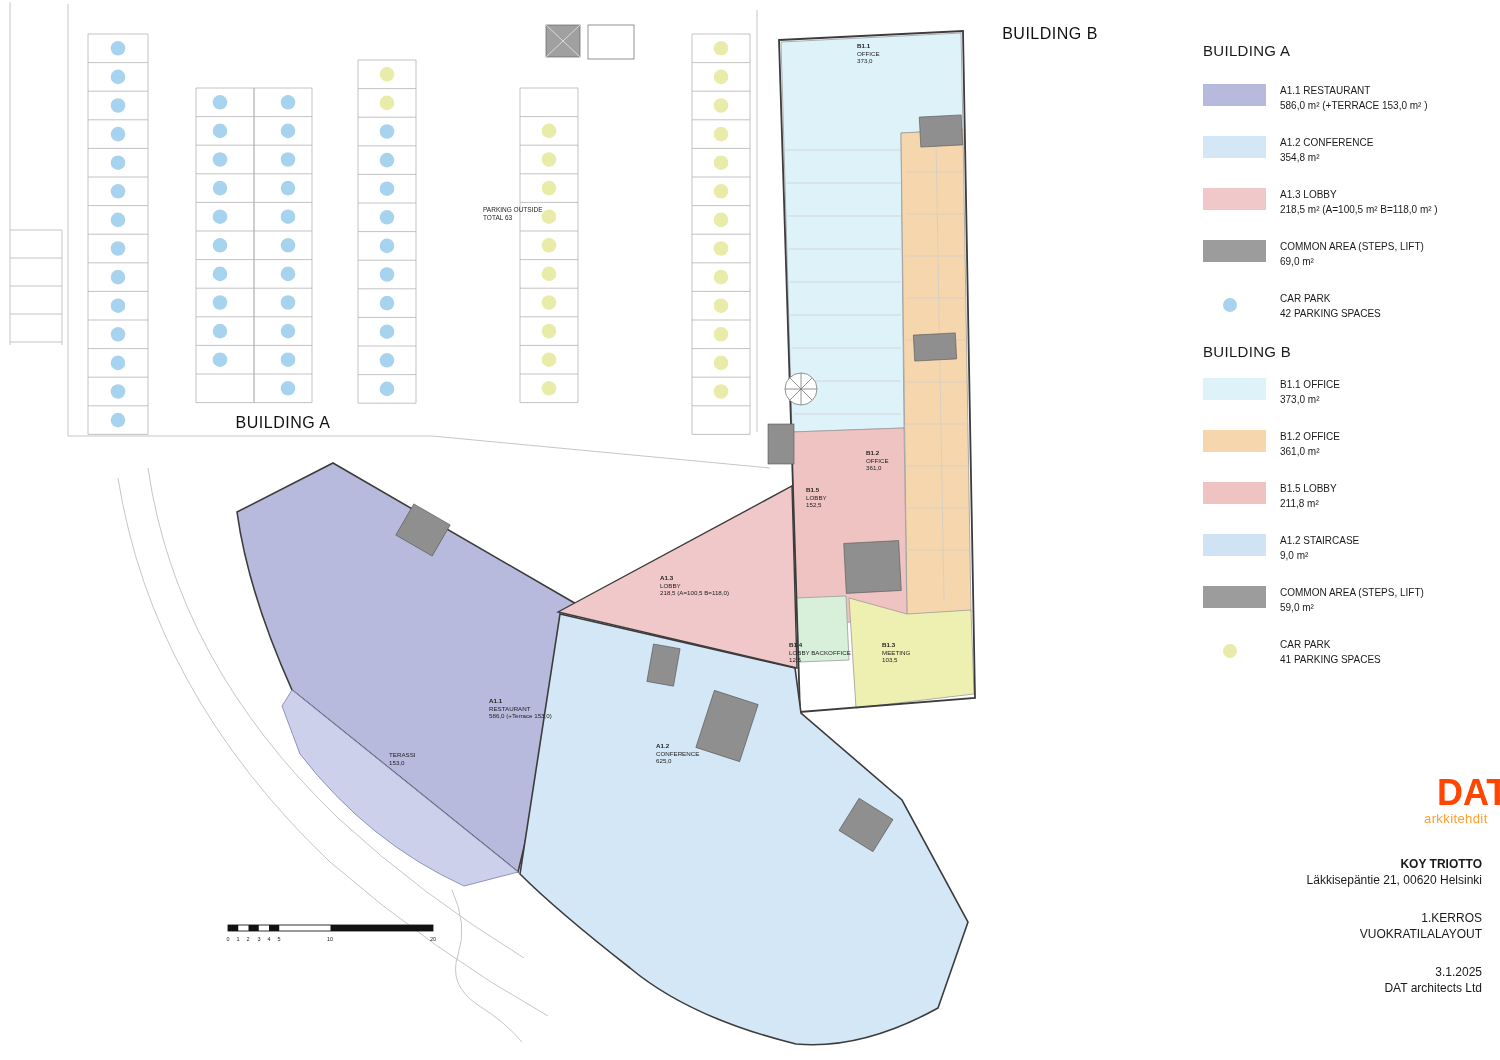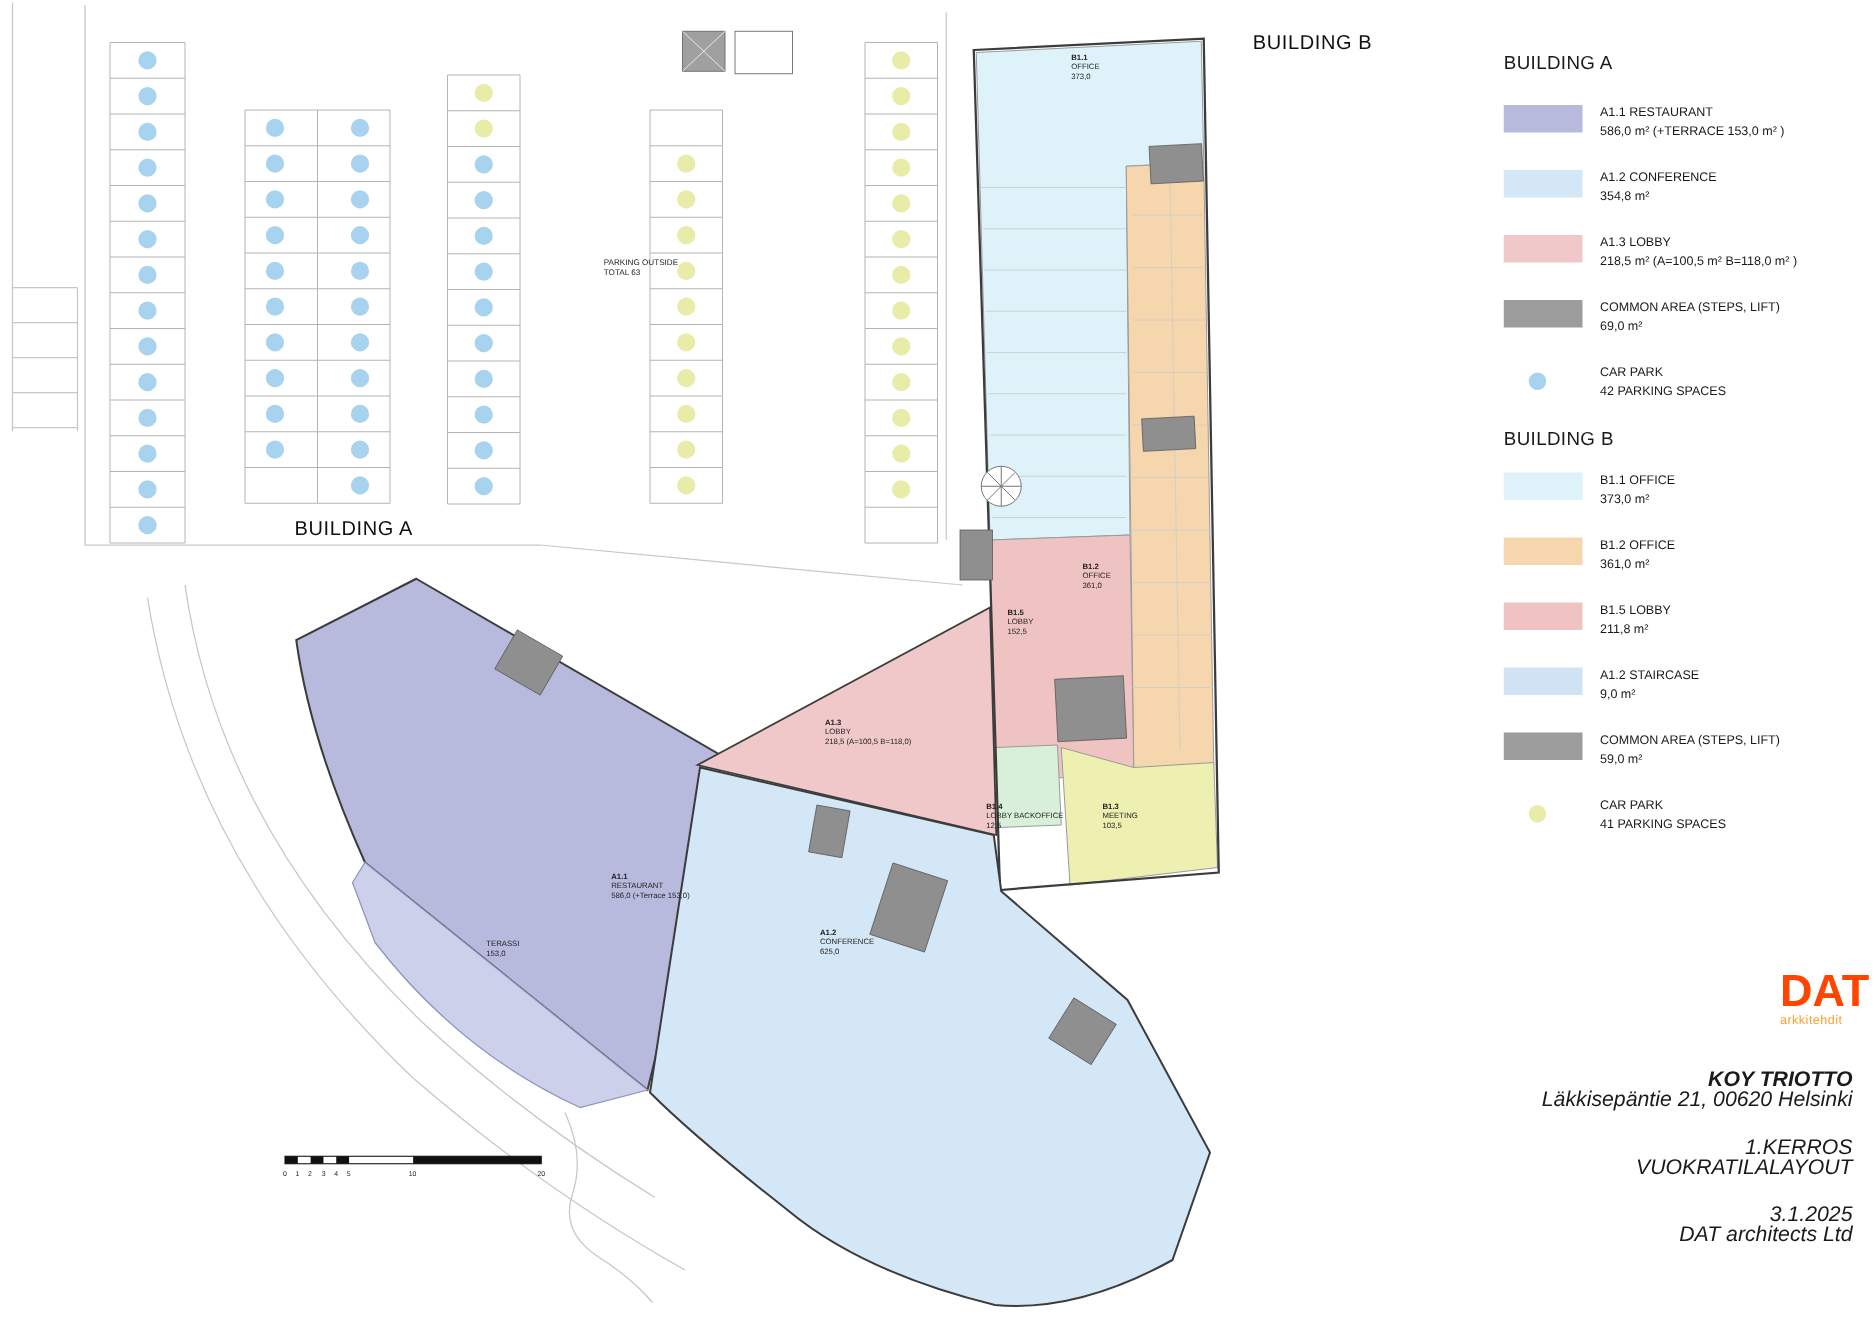--- a/index.html
+++ b/index.html
@@ -19,25 +19,25 @@
   .lg-items.b{margin-top:17px;}
   .li{display:flex;align-items:flex-start;height:52px;}
   .sw{width:63px;height:22px;flex:0 0 63px;margin-top:1px;}
   .li.dot-item .sw{width:14px;height:14px;flex:0 0 14px;border-radius:50%;
                    margin:7px 29px 0 20px;}
   .lt{margin-left:14px;font-size:10px;line-height:15px;color:#1a1a1a;}
   .bb-head{margin-top:16px;}
 
   
   .logo{position:absolute;left:1424px;top:776px;width:72px;text-align:left;}
-  .logo-main{font-size:36px;font-weight:800;color:#ff4500;line-height:34px;letter-spacing:0px;}
-  .logo-sub{font-size:10px;color:#ff9e2c;margin-top:1px;letter-spacing:.4px;}
-
-  
-  .titleblock{position:absolute;right:18px;top:856px;text-align:right;font-size:17px;line-height:16px;font-style:italic;}
+  .logo-main{font-size:36px;font-weight:800;color:#ff4500;line-height:34px;letter-spacing:0px;margin-left:13px;}
+  .logo-sub{font-size:13px;color:#ff9e2c;margin-top:1px;letter-spacing:.4px;}
+
+  
+  .titleblock{position:absolute;right:18px;top:856px;text-align:right;font-size:12px;line-height:16px;}
   .tb-project{font-weight:bold;}
   .tb-gap{height:22px;}
 </style>
 </head>
 <body>
 
 <div class="page">
 
   <svg id="plan-svg" width="1500" height="1060" viewBox="0 0 1500 1060">
 

